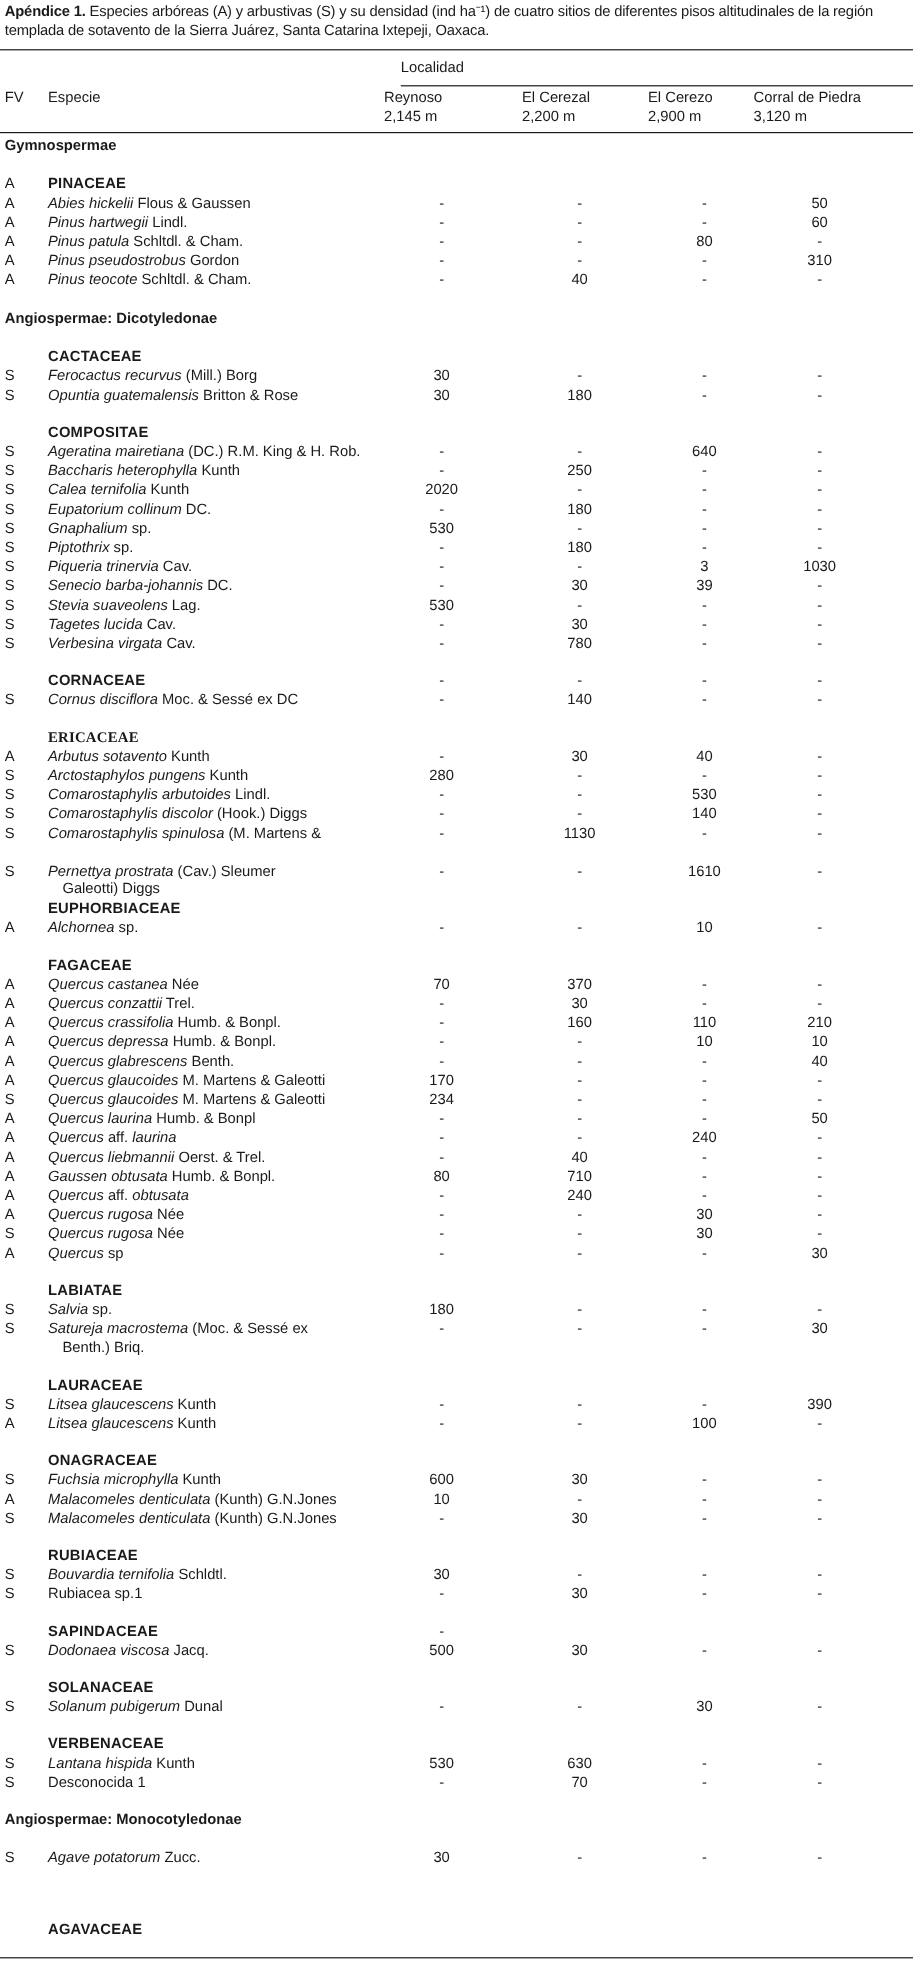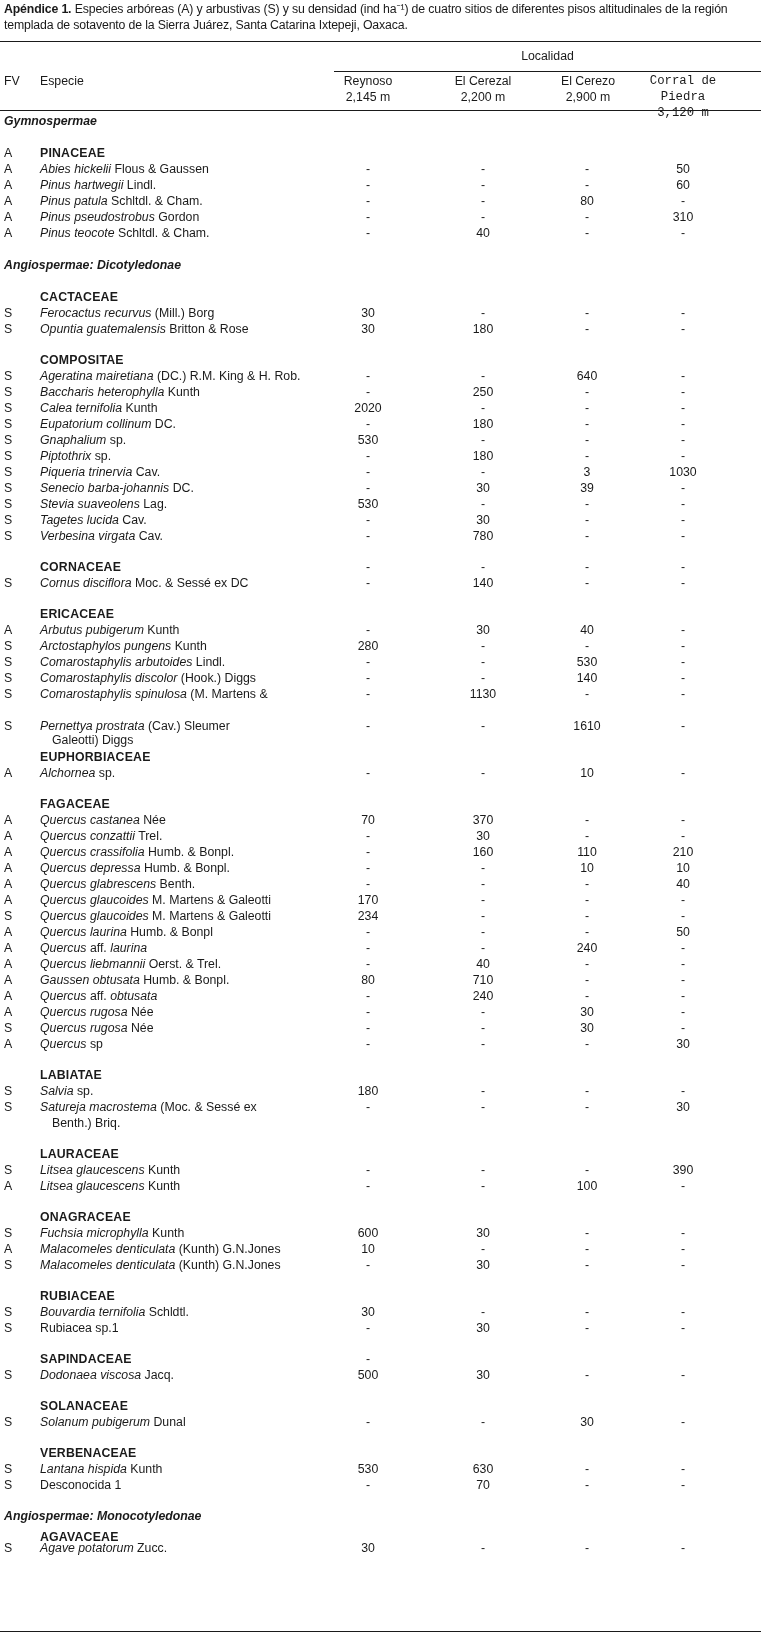--- a/index.html
+++ b/index.html
@@ -7,31 +7,31 @@
     width: 761px; height: 1635px; position: relative; overflow: hidden;
     font-family: "Liberation Sans", sans-serif; color: #1a1a1a; font-size: 12px;
   }
   .caption {
     position: absolute; left: 4px; top: 1px; width: 752px;
     font-size: 12.3px; line-height: 16px; letter-spacing: -0.15px;
   }
   .caption b { font-weight: bold; }
   .rule { position: absolute; background: #1a1a1a; height: 1.4px; }
   .hdr { position: absolute; font-size: 12.3px; line-height: 16px; }
-  .hdr.center { text-align: center; }
+  .hdr.center { text-align: left; }
   .row { position: absolute; left: 0; width: 761px; height: 16px; line-height: 16px; font-size: 12.3px; }
   .row .fv { position: absolute; left: 4px; }
   .row .sp { position: absolute; left: 40px; white-space: nowrap; }
   .row .sp.cont { left: 52px; }
   .row .v { position: absolute; width: 80px; text-align: center; }
   .v.c0 { left: 328px; }
   .v.c1 { left: 443px; }
   .v.c2 { left: 547px; }
   .v.c3 { left: 643px; }
-  .group { font-weight: bold; font-style: italic; }
+  .group { font-weight: bold; }
   .family { font-weight: bold; letter-spacing: 0.2px; }
   i { font-style: italic; }
 </style>
 </head>
 <body>
 
 <div class="caption"><b>Apéndice 1.</b><span> Especies arbóreas (A) y arbustivas (S) y su densidad (ind ha⁻¹) de cuatro sitios de diferentes pisos altitudinales de la región templada de sotavento de la Sierra Juárez, Santa Catarina Ixtepeji, Oaxaca.</span></div>
 
 <div class="rule" style="left:0;top:41px;width:761px;"></div>
 <div class="rule" style="left:334px;top:71px;width:427px;height:1px;"></div>
@@ -46,21 +46,21 @@
   <div>2,145 m</div>
 </div>
 <div class="hdr center" style="left:435px;top:73px;width:96px;">
   <div>El Cerezal</div>
   <div>2,200 m</div>
 </div>
 <div class="hdr center" style="left:540px;top:73px;width:96px;">
   <div>El Cerezo</div>
   <div>2,900 m</div>
 </div>
-<div class="hdr center" style="left:628px;top:73px;width:110px;font-family:Liberation Mono, monospace;">
+<div class="hdr center" style="left:628px;top:73px;width:110px;">
   <div>Corral de Piedra</div>
   <div>3,120 m</div>
 </div>
 
 <div id="table-body">
     <div class="row" style="top: 113px;">
       <span class="fv group">Gymnospermae</span>
     </div>
     <div class="row" style="top: 145px;">
       <span class="fv">A</span>
@@ -227,26 +227,26 @@
       <span class="v c3">-</span>
     </div>
     <div class="row" style="top: 575px;">
       <span class="fv">S</span>
       <span class="sp"><i>Cornus disciflora</i><span> Moc. &amp; Sessé ex DC</span></span>
       <span class="v c0">-</span>
       <span class="v c1">140</span>
       <span class="v c2">-</span>
       <span class="v c3">-</span>
     </div>
-    <div class="row" style="top: 606px;">
+    <div class="row" style="top: 606px; font-family: Liberation Serif, serif;">
       <span class="sp family">ERICACEAE</span>
     </div>
     <div class="row" style="top: 622px;">
       <span class="fv">A</span>
-      <span class="sp"><i>Arbutus pubigerum</i><span> Kunth</span></span>
+      <span class="sp"><i>Arbutus sotavento</i><span> Kunth</span></span>
       <span class="v c0">-</span>
       <span class="v c1">30</span>
       <span class="v c2">40</span>
       <span class="v c3">-</span>
     </div>
     <div class="row" style="top: 638px;">
       <span class="fv">S</span>
       <span class="sp"><i>Arctostaphylos pungens</i><span> Kunth</span></span>
       <span class="v c0">280</span>
       <span class="v c1">-</span>
@@ -547,21 +547,21 @@
       <span class="fv">S</span>
       <span class="sp"><span>Desconocida 1</span></span>
       <span class="v c0">-</span>
       <span class="v c1">70</span>
       <span class="v c2">-</span>
       <span class="v c3">-</span>
     </div>
     <div class="row" style="top: 1508px;">
       <span class="fv group">Angiospermae: Monocotyledonae</span>
     </div>
-    <div class="row" style="top: 1529px; text-align: center;">
+    <div class="row" style="top: 1600px; text-align: center;">
       <span class="sp family">AGAVACEAE</span>
     </div>
     <div class="row" style="top: 1540px;">
       <span class="fv">S</span>
       <span class="sp"><i>Agave potatorum</i><span>  Zucc.</span></span>
       <span class="v c0">30</span>
       <span class="v c1">-</span>
       <span class="v c2">-</span>
       <span class="v c3">-</span>
     </div>

